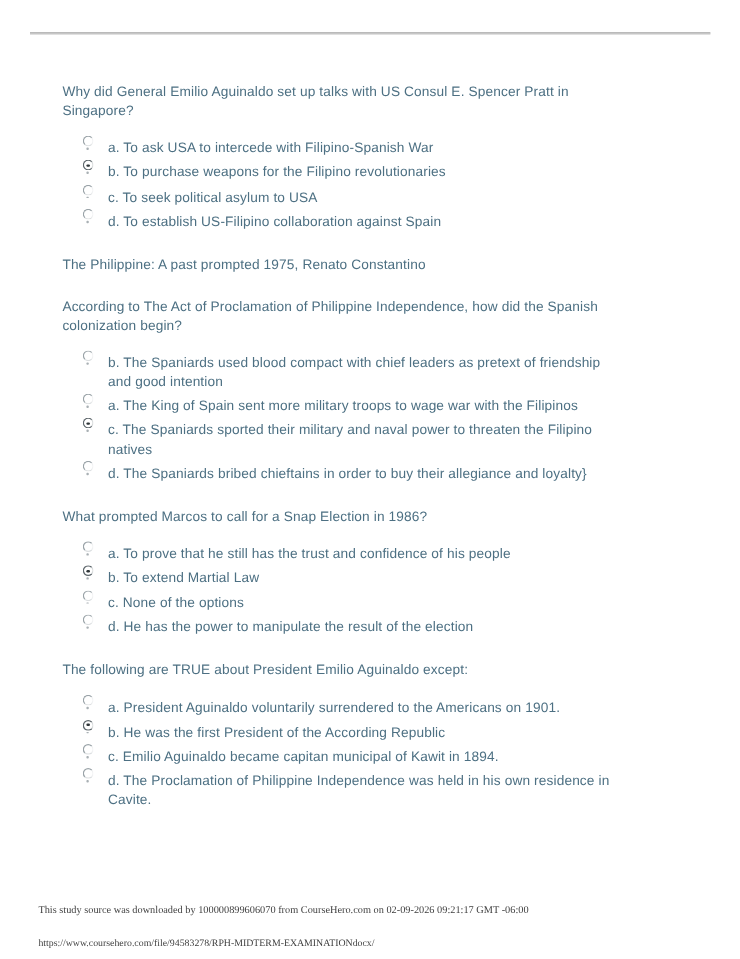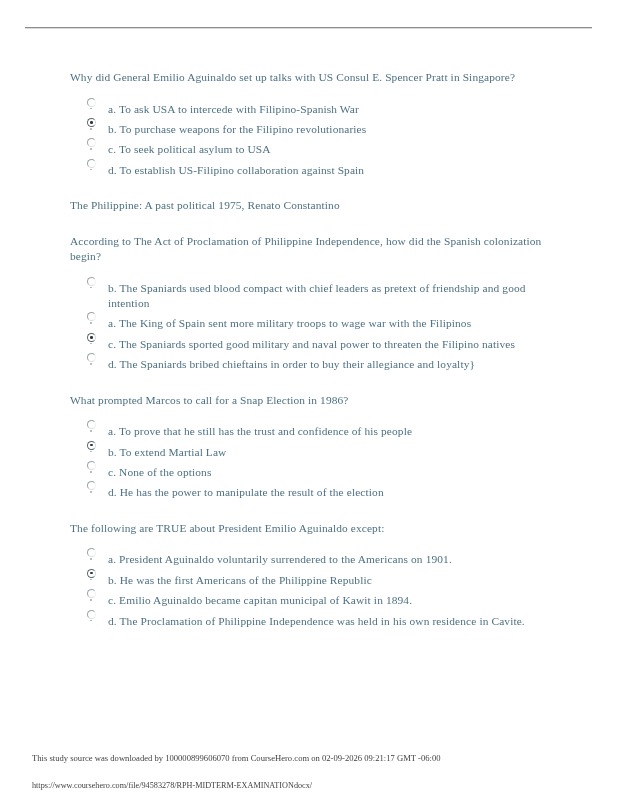--- a/index.html
+++ b/index.html
@@ -28,24 +28,23 @@
     left: 25px;
     top: 27px;
     width: 567px;
     height: 0;
     border-top: 1px solid #8e8e8e;
     border-bottom: 1px solid #d9d9d9;
   }
 
   .content {
     position: absolute;
-    left: 70px;
+    left: 52px;
     top: 70px;
     width: 478px;
-    font-family: Liberation Serif, serif;
   }
 
   .question-block {
     margin-bottom: 20px;
   }
 
   .q-text {
     color: #4d7083;
     font-size: 11.4px;
     line-height: 15.5px;
@@ -172,39 +171,39 @@
             <span class="opt-text">c. To seek political asylum to USA</span>
           </li>
           <li class="option">
             <span class="radio"></span>
             <span class="radio-shadow"></span>
             <span class="opt-text">d. To establish US-Filipino collaboration against Spain</span>
           </li>
         </ul>
       </div>
       <div class="question-block">
-        <p class="q-text">The Philippine: A past political 1975, Renato Constantino</p>
+        <p class="q-text">The Philippine: A past prompted 1975, Renato Constantino</p>
       </div>
       <div class="question-block">
         <p class="q-text">According to The Act of Proclamation of Philippine Independence, how did the Spanish colonization begin?</p>
         <ul class="options">
           <li class="option">
             <span class="radio"></span>
             <span class="radio-shadow"></span>
             <span class="opt-text">b. The Spaniards used blood compact with chief leaders as pretext of friendship and good intention</span>
           </li>
           <li class="option">
             <span class="radio"></span>
             <span class="radio-shadow"></span>
             <span class="opt-text">a. The King of Spain sent more military troops to wage war with the Filipinos</span>
           </li>
           <li class="option">
             <span class="radio checked"></span>
             <span class="radio-shadow"></span>
-            <span class="opt-text">c. The Spaniards sported good military and naval power to threaten the Filipino natives</span>
+            <span class="opt-text">c. The Spaniards sported their military and naval power to threaten the Filipino natives</span>
           </li>
           <li class="option">
             <span class="radio"></span>
             <span class="radio-shadow"></span>
             <span class="opt-text">d. The Spaniards bribed chieftains in order to buy their allegiance and loyalty}</span>
           </li>
         </ul>
       </div>
       <div class="question-block">
         <p class="q-text">What prompted Marcos to call for a Snap Election in 1986?</p>
@@ -235,21 +234,21 @@
         <p class="q-text">The following are TRUE about President Emilio Aguinaldo except:</p>
         <ul class="options">
           <li class="option">
             <span class="radio"></span>
             <span class="radio-shadow"></span>
             <span class="opt-text">a. President Aguinaldo voluntarily surrendered to the Americans on 1901.</span>
           </li>
           <li class="option">
             <span class="radio checked"></span>
             <span class="radio-shadow"></span>
-            <span class="opt-text">b. He was the first Americans of the Philippine Republic</span>
+            <span class="opt-text">b. He was the first President of the According Republic</span>
           </li>
           <li class="option">
             <span class="radio"></span>
             <span class="radio-shadow"></span>
             <span class="opt-text">c. Emilio Aguinaldo became capitan municipal of Kawit in 1894.</span>
           </li>
           <li class="option">
             <span class="radio"></span>
             <span class="radio-shadow"></span>
             <span class="opt-text">d. The Proclamation of Philippine Independence was held in his own residence in Cavite.</span>

